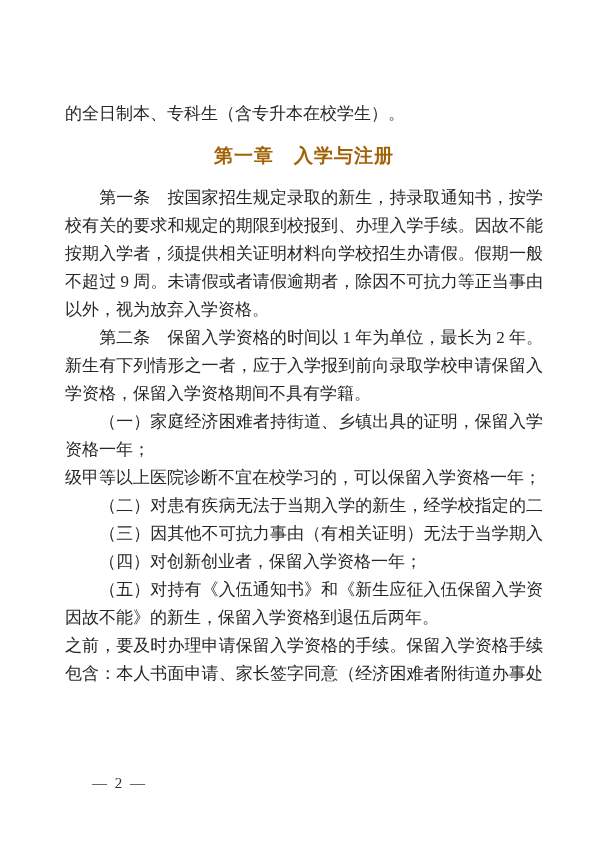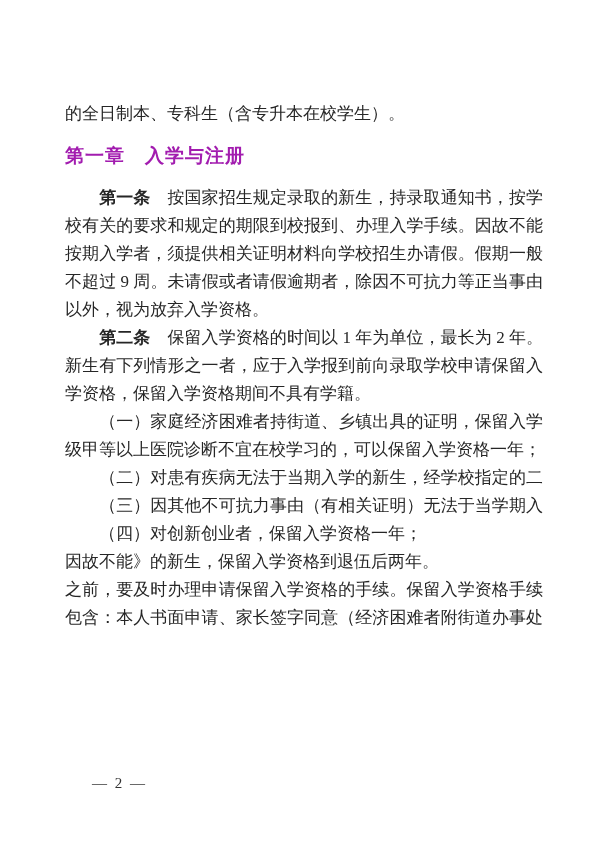--- a/index.html
+++ b/index.html
@@ -26,30 +26,31 @@
     font-size: 17px;
     line-height: 28px;
     text-align: justify;
     text-align-last: left;
     white-space: pre-wrap;
   }
   .line.fill {
     text-align-last: justify;
   }
   .bold {
-    font-weight: bold;
+    font-weight: normal;
   }
   .heading {
     font-family: "Liberation Sans", "DejaVu Sans", sans-serif;
     font-size: 19px;
     font-weight: bold;
+    text-align: center;
     line-height: 28px;
     letter-spacing: 1px;
     margin: 14px 0;
-    color: #a21caf;
+    color: #a16207;
   }
   .footer {
     position: absolute;
     left: 92px;
     top: 773px;
     font-size: 15px;
     line-height: 20px;
     letter-spacing: 2px;
     color: #333333;
   }
@@ -64,23 +65,25 @@
     <div id="body-lines">
         <div class="line fill"><span>　　</span><span class="bold">第一条</span><span>　按国家招生规定录取的新生，持录取通知书，按学</span></div>
         <div class="line fill"><span>校有关的要求和规定的期限到校报到、办理入学手续。因故不能</span></div>
         <div class="line fill"><span>按期入学者，须提供相关证明材料向学校招生办请假。假期一般</span></div>
         <div class="line fill"><span>不超过 9 周。未请假或者请假逾期者，除因不可抗力等正当事由</span></div>
         <div class="line"><span>以外，视为放弃入学资格。</span></div>
         <div class="line fill"><span>　　</span><span class="bold">第二条</span><span>　保留入学资格的时间以 1 年为单位，最长为 2 年。</span></div>
         <div class="line fill"><span>新生有下列情形之一者，应于入学报到前向录取学校申请保留入</span></div>
         <div class="line"><span>学资格，保留入学资格期间不具有学籍。</span></div>
         <div class="line fill"><span>　　（一）家庭经济困难者持街道、乡镇出具的证明，保留入学</span></div>
+        <div class="line"><span>资格一年；</span></div>
         <div class="line"><span>级甲等以上医院诊断不宜在校学习的，可以保留入学资格一年；</span></div>
         <div class="line fill"><span>　　（二）对患有疾病无法于当期入学的新生，经学校指定的二</span></div>
         <div class="line fill"><span>　　（三）因其他不可抗力事由（有相关证明）无法于当学期入</span></div>
         <div class="line"><span>　　（四）对创新创业者，保留入学资格一年；</span></div>
+        <div class="line fill"><span>　　（五）对持有《入伍通知书》和《新生应征入伍保留入学资</span></div>
         <div class="line"><span>因故不能》的新生，保留入学资格到退伍后两年。</span></div>
         <div class="line fill"><span>之前，要及时办理申请保留入学资格的手续。保留入学资格手续</span></div>
         <div class="line fill"><span>包含：本人书面申请、家长签字同意（经济困难者附街道办事处</span></div>
       </div>
   </div>
   <div class="footer">— 2 —</div>
 </div>
 
 </body></html>

